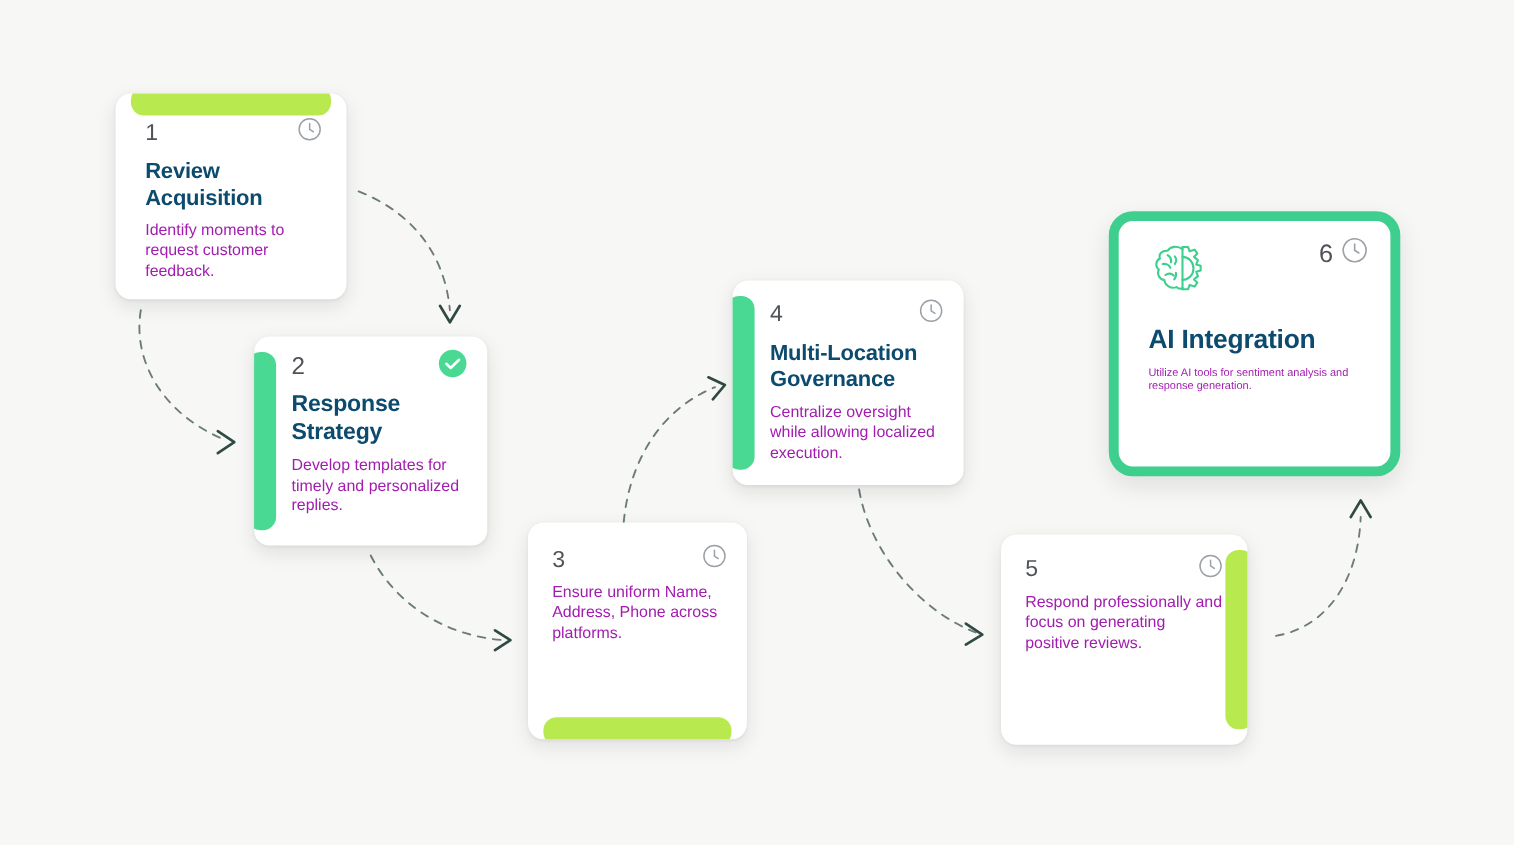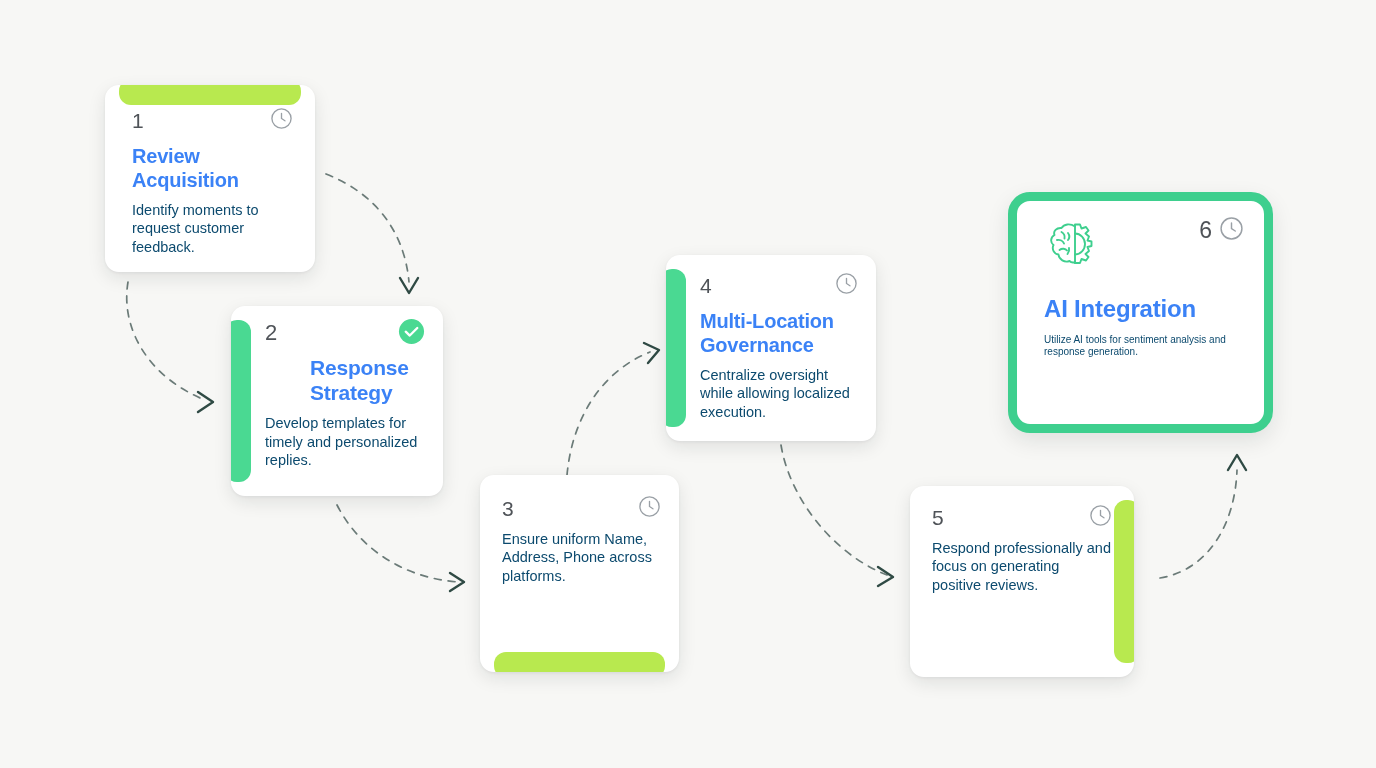--- a/index.html
+++ b/index.html
@@ -83,40 +83,40 @@
   .head-right {
     display: flex;
     align-items: center;
     gap: 7px;
   }
   .clock-icon { display: block; }
   .check-badge { display: block; }
   .card-title {
     font-size: 20px;
     font-weight: 700;
-    color: #3b82f6;
+    color: #0c4a6e;
     line-height: 1.2;
     letter-spacing: -0.2px;
     margin-top: 11px;
   }
   .card-desc {
     font-size: 14.5px;
-    color: #0c4a6e;
+    color: #a21caf;
     line-height: 1.27;
     margin-top: 9px;
   }
 
   
   #card-1 { left: 105px; top: 85px;  width: 210px; height: 187px; }
   #card-1 .card-inner { padding: 22px 22px 16px 27px; }
 
   #card-2 { left: 231px; top: 306px; width: 212px; height: 190px; }
   #card-2 .card-inner { padding: 14px 18px 16px 34px; }
   #card-2 .card-num { font-size: 22px; }
-  #card-2 .card-title { font-size: 21px; margin-top: 9px; margin-left: 45px; }
+  #card-2 .card-title { font-size: 21px; margin-top: 9px; }
 
   #card-3 { left: 480px; top: 475px; width: 199px; height: 197px; }
   #card-3 .card-inner { padding: 20px 18px 16px 22px; }
 
   #card-4 { left: 666px; top: 255px; width: 210px; height: 186px; }
   #card-4 .card-inner { padding: 17px 18px 16px 34px; }
 
   #card-5 { left: 910px; top: 486px; width: 224px; height: 191px; }
   #card-5 .card-inner { padding: 18px 22px 16px 22px; }
 

